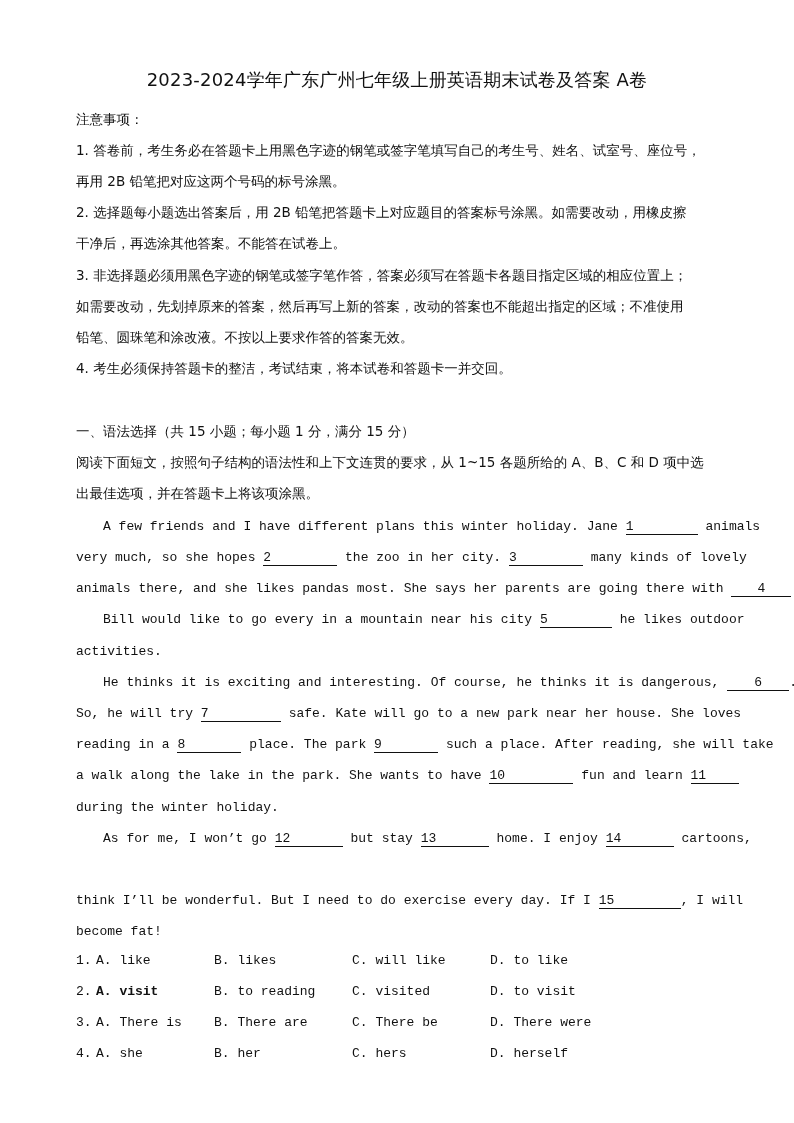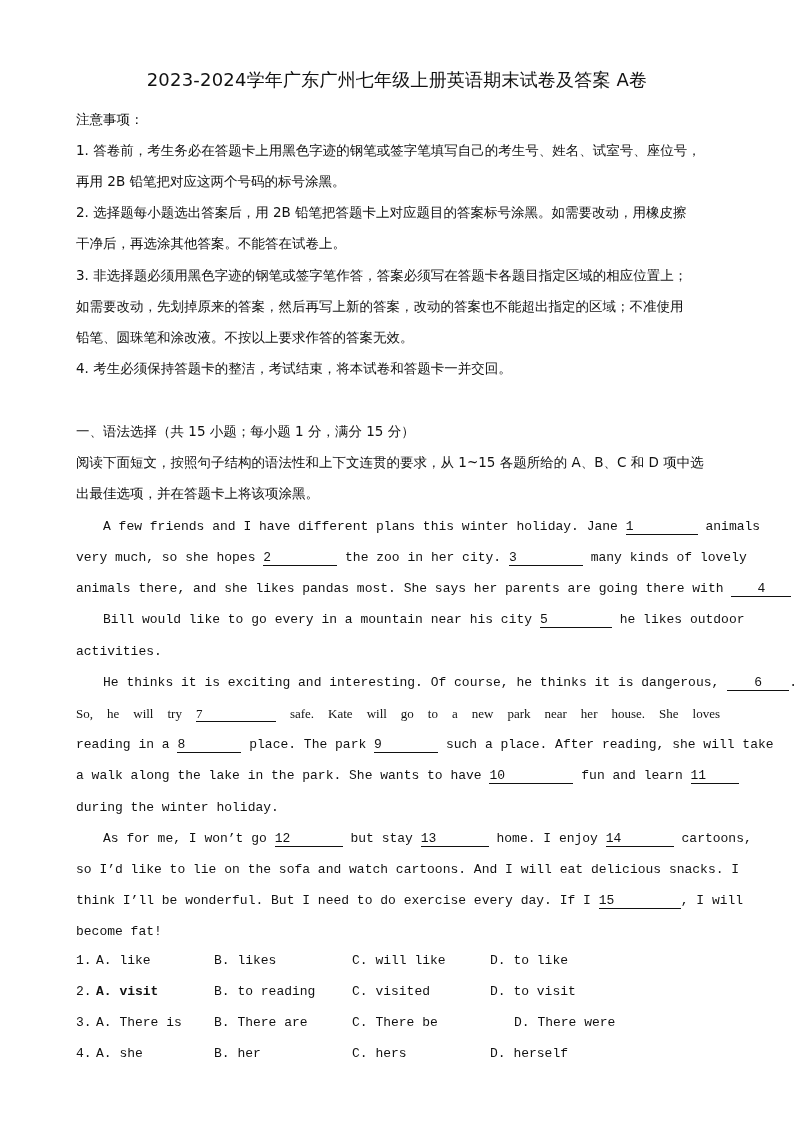--- a/index.html
+++ b/index.html
@@ -66,21 +66,21 @@
   <div class="line eng just indent" style="top:611px;">
     <span>Bill would like to go every in a mountain near his city</span>
     <span class="blank" style="width:72px;">5</span>
     <span>he likes outdoor</span>
   </div>
   <div class="line eng" style="top:643px;">activities.</div>
   <div class="line eng indent" style="top:674px; width:634px;">
     <span>He thinks it is exciting and interesting. Of course, he thinks it is dangerous,</span>
     <span class="blank" style="width:62px;">6</span><span>.</span>
   </div>
-  <div class="line eng just" style="top:705px;font-family:Liberation Serif, serif;">
+  <div class="line eng just" style="top:705px;">
     <span>So, he will try</span>
     <span class="blank" style="width:80px;">7</span>
     <span>safe. Kate will go to a new park near her house. She loves</span>
   </div>
   <div class="line eng just" style="top:736px;">
     <span>reading in a</span>
     <span class="blank" style="width:64px;">8</span>
     <span>place. The park</span>
     <span class="blank" style="width:64px;">9</span>
     <span>such a place. After reading, she will take</span>
@@ -94,21 +94,20 @@
   <div class="line eng" style="top:799px;">during the winter holiday.</div>
   <div class="line eng just indent" style="top:830px;">
     <span>As for me, I won’t go</span>
     <span class="blank" style="width:68px;">12</span>
     <span>but stay</span>
     <span class="blank" style="width:68px;">13</span>
     <span>home. I enjoy</span>
     <span class="blank" style="width:68px;">14</span>
     <span>cartoons,</span>
   </div>
-  <div class="line eng just" style="top:861px;">so I’d like to lie on the sofa and watch cartoons. And I will eat delicious snacks. I</div>
   <div class="line eng just" style="top:892px;">
     <span>think I’ll be wonderful. But I need to do exercise every day. If I</span>
     <span class="blank" style="width:82px;">15</span><span>, I will</span>
   </div>
   <div class="line eng" style="top:923px;">become fat!</div>
 
   <div class="opt-row" style="top:953px;">
     <span class="opt" style="left:0;">1.</span>
     <span class="opt" style="left:20px;">A. like</span>
     <span class="opt" style="left:138px;">B. likes</span>
@@ -120,21 +119,21 @@
     <span class="opt" style="left:20px;font-weight:bold;">A. visit</span>
     <span class="opt" style="left:138px;">B. to reading</span>
     <span class="opt" style="left:276px;">C. visited</span>
     <span class="opt" style="left:414px;">D. to visit</span>
   </div>
   <div class="opt-row" style="top:1015px;">
     <span class="opt" style="left:0;">3.</span>
     <span class="opt" style="left:20px;">A. There is</span>
     <span class="opt" style="left:138px;">B. There are</span>
     <span class="opt" style="left:276px;">C. There be</span>
-    <span class="opt" style="left:438px;text-align:center;">D. There were</span>
+    <span class="opt" style="left:414px;text-align:center;">D. There were</span>
   </div>
   <div class="opt-row" style="top:1046px;">
     <span class="opt" style="left:0;">4.</span>
     <span class="opt" style="left:20px;">A. she</span>
     <span class="opt" style="left:138px;">B. her</span>
     <span class="opt" style="left:276px;">C. hers</span>
     <span class="opt" style="left:414px;">D. herself</span>
   </div>
 
 </div>

